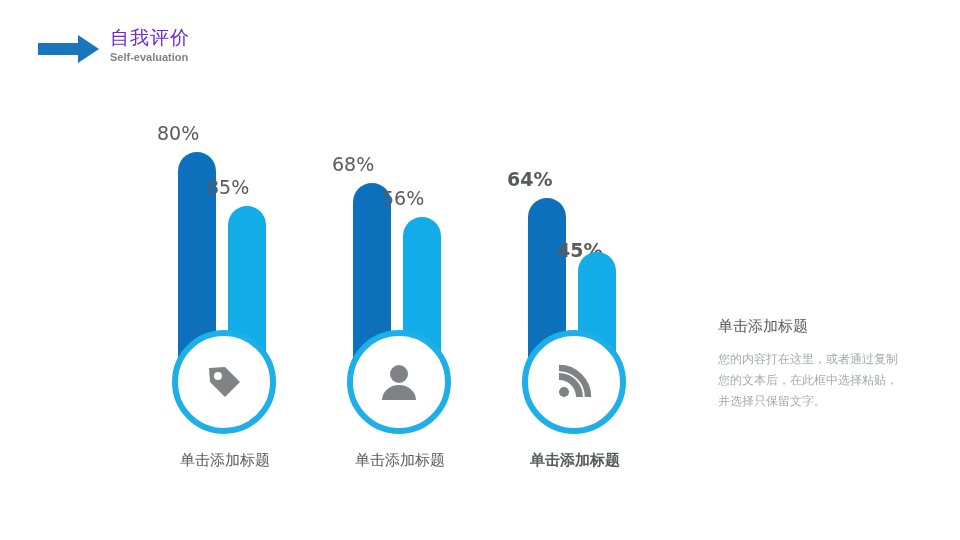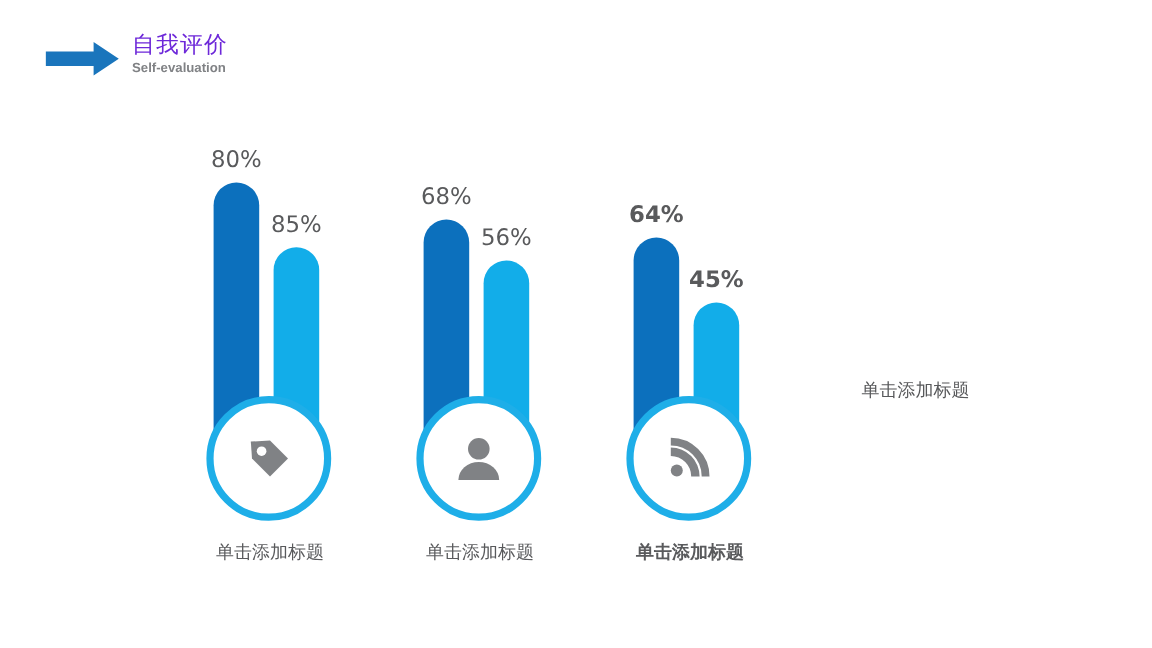--- a/index.html
+++ b/index.html
@@ -79,21 +79,20 @@
     bottom: 0;
     width: 38px;
     border-radius: 19px 19px 0 0;
   }
   .bar.dark  { left: 38px;  background: #0c70bd; }
   .bar.light { left: 88px;  background: #12ade9; }
 
   .bar-label {
     position: absolute;
     width: 80px;
-    text-align: center;
     font-size: 19px;
     color: #595a5c;
     font-family: "DejaVu Sans", sans-serif;
   }
   .bar-label.dark  { left: 17px; }
   .bar-label.light { left: 67px; }
 
   
   .circle {
     position: absolute;
@@ -192,32 +191,37 @@
         </svg>
       </span>
     </div>
     <div class="group-caption">单击添加标题</div>
   </div>
 
   <div class="group group-2">
     <div class="bars">
       <div class="bar-label dark" style="bottom:190px">64%</div>
       <div class="bar dark" style="height:182px"></div>
-      <div class="bar-label light" style="bottom:136px">45%</div>
+      <div class="bar-label light" style="bottom:119px">45%</div>
       <div class="bar light" style="height:128px"></div>
     </div>
     <div class="circle">
       <span>
         <svg width="44" height="44" viewBox="0 0 44 44">
           <circle cx="12" cy="32" r="5" fill="#808285"></circle>
           <path d="M7 20 A17 17 0 0 1 24 37 H31 A24 24 0 0 0 7 13 Z" fill="#808285"></path>
           <path d="M7 8 A29 29 0 0 1 36 37" fill="none" stroke="#808285" stroke-width="6.5" stroke-linecap="butt"></path>
         </svg>
       </span>
     </div>
     <div class="group-caption">单击添加标题</div>
   </div>
 
 </div>
 
 <div class="side">
   <div class="side-title">单击添加标题</div>
+  <div class="side-body">
+    <div>您的内容打在这里，或者通过复制</div>
+    <div>您的文本后，在此框中选择粘贴，</div>
+    <div>并选择只保留文字。</div>
+  </div>
 </div>
 
 </body></html>

